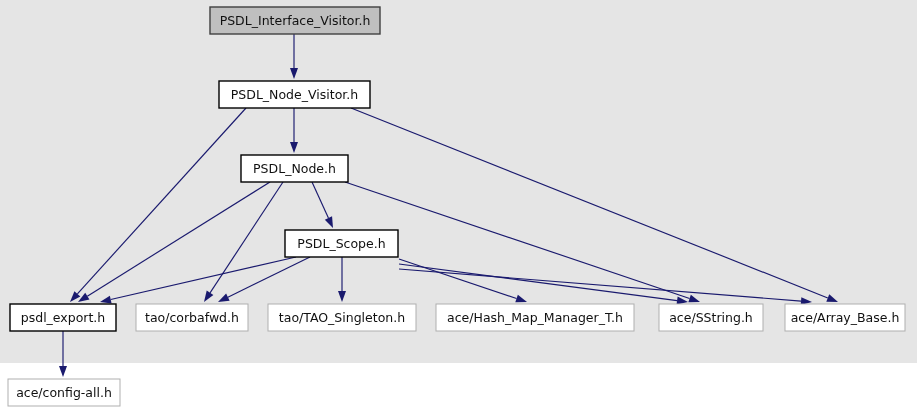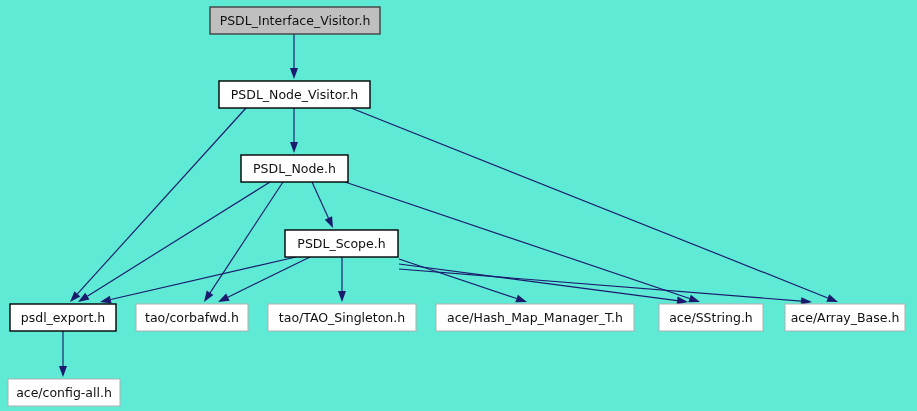--- a/index.html
+++ b/index.html
@@ -9,22 +9,22 @@
   }
   body {
     width: 917px;
     height: 411px;
     font-family: "DejaVu Sans", sans-serif;
     overflow: hidden;
   }
   #graph-root {
     position: relative;
     width: 917px;
-    height: 411px;
-    background: #5eead4;
+    height: 363px;
+    background: #e5e5e5;
   }
   svg#dep-graph {
     display: block;
     width: 917px;
     height: 411px;
   }
   .node-box {
     fill: #ffffff;
     stroke: #afafaf;
     stroke-width: 1;

